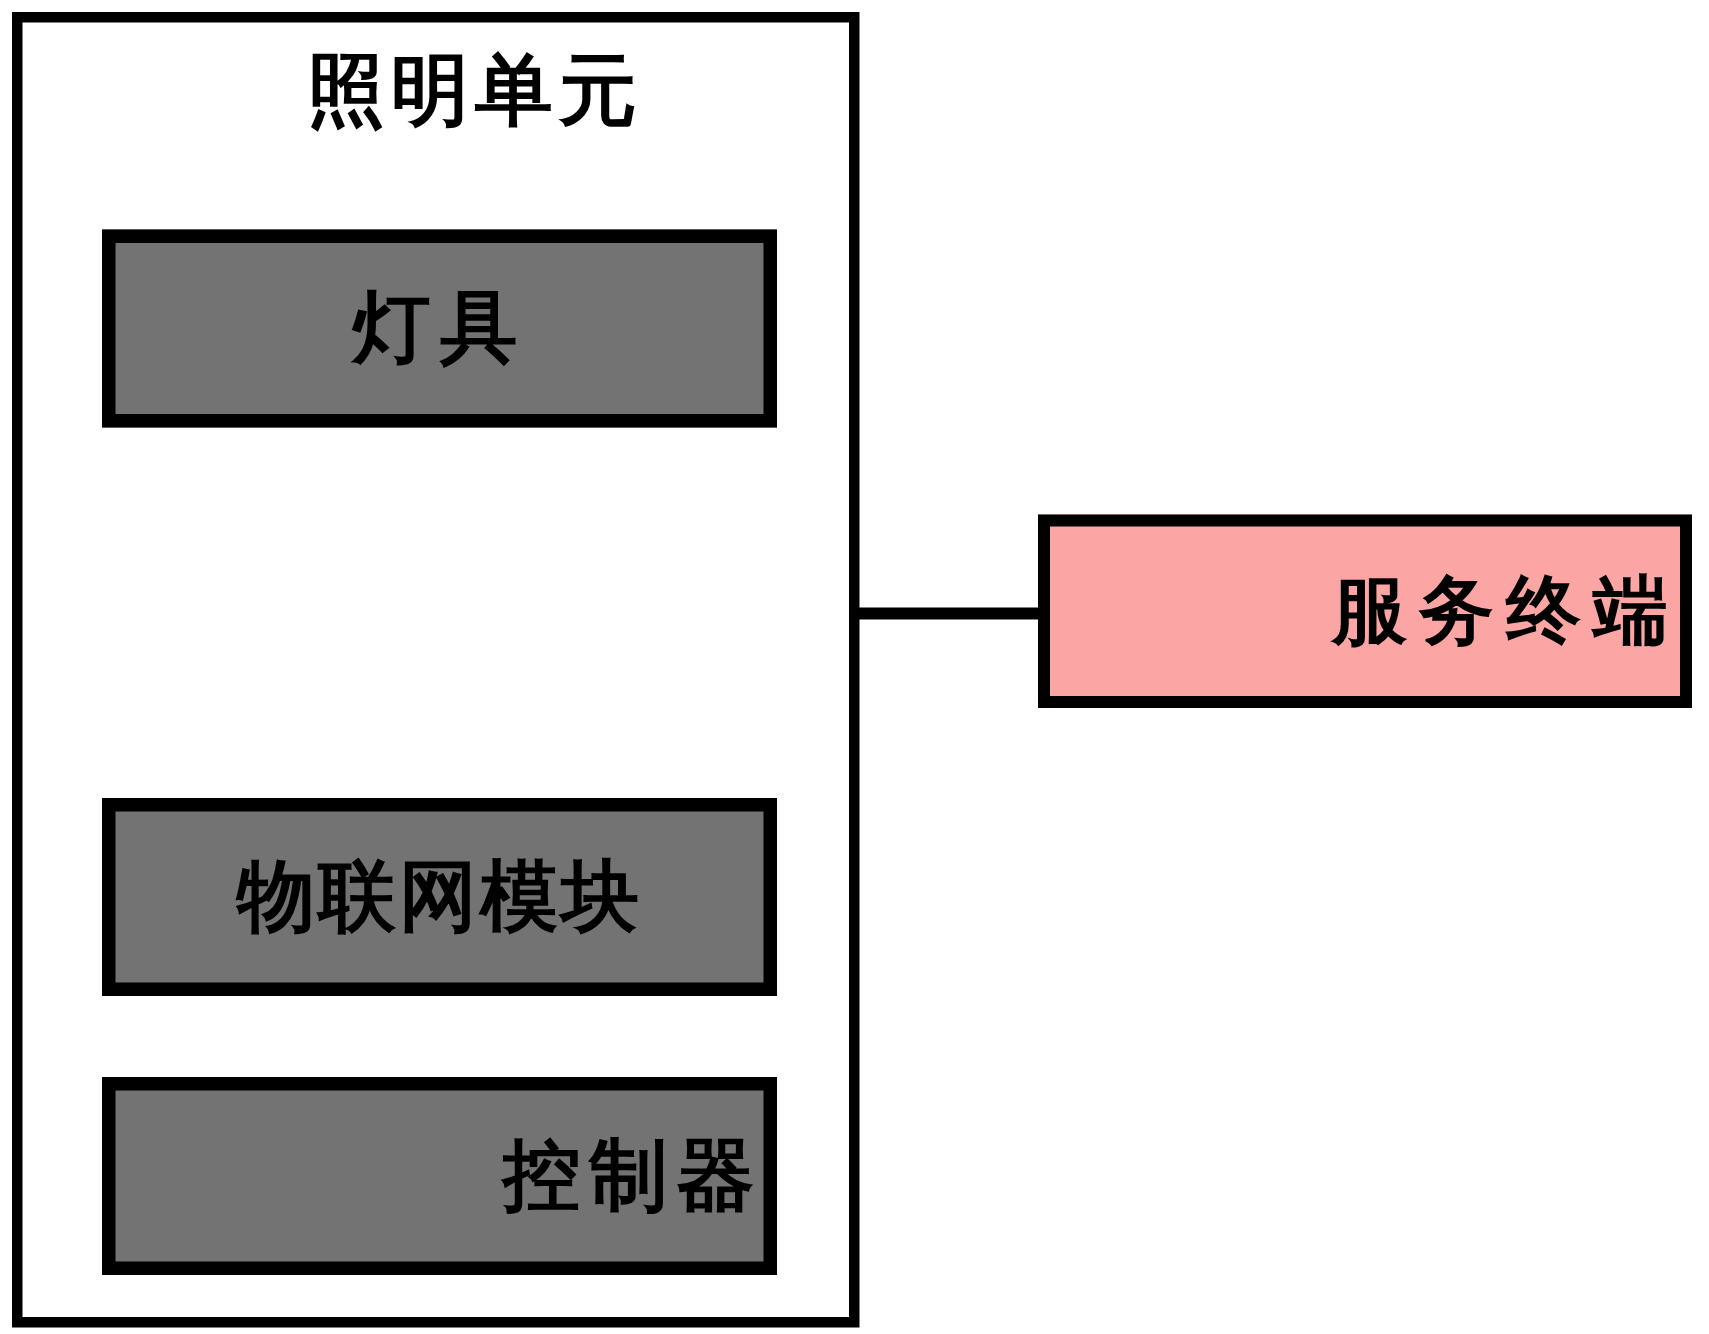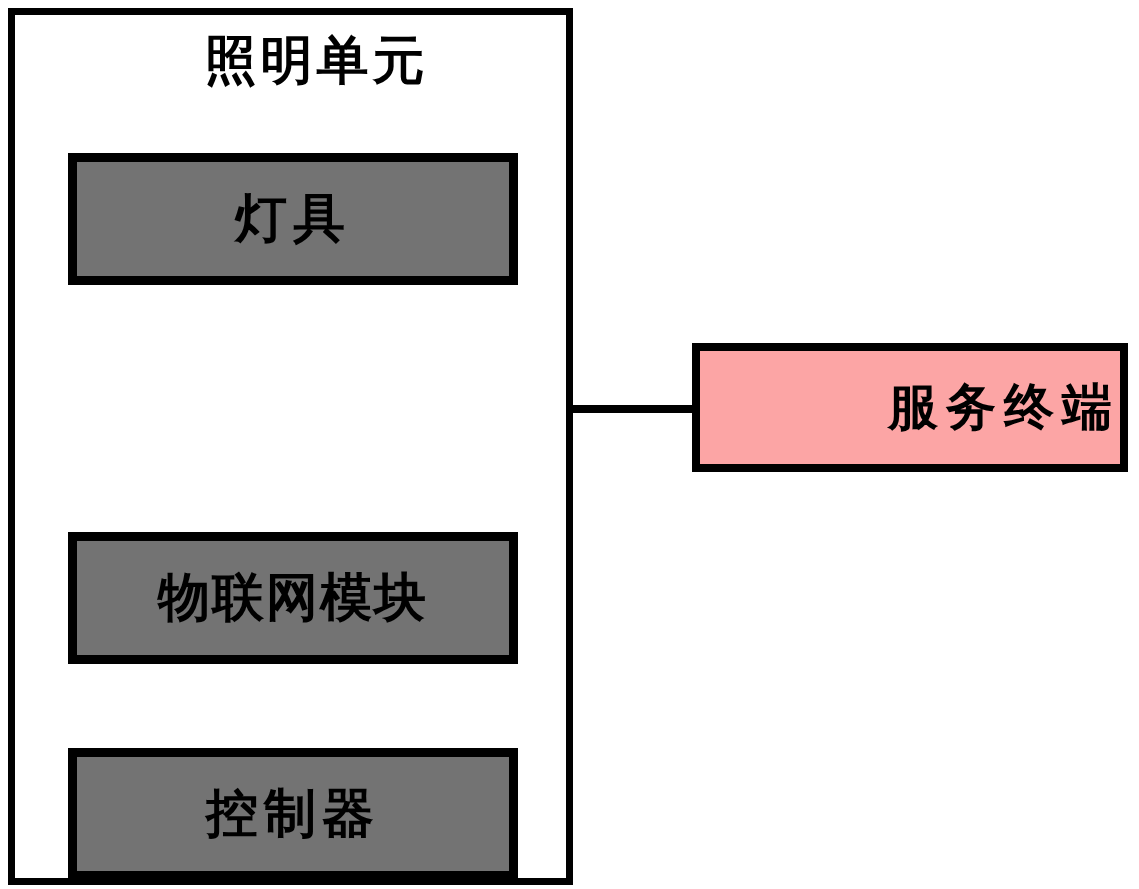--- a/index.html
+++ b/index.html
@@ -51,21 +51,21 @@
     display: flex;
     align-items: center;
     justify-content: center;
     font-size: 52px;
     letter-spacing: 6px;
     white-space: nowrap;
   }
   .block-1 { top: 153px; }
   .block-2 { top: 343px; }
   .block-3 { top: 532px; letter-spacing: 2px; }
-  .block-4 { top: 748px; }
+  .block-4 { top: 718px; justify-content: flex-end; }
   .connector {
     position: absolute;
     left: 567px;
     top: 405px;
     width: 128px;
     height: 8px;
     background: #000000;
   }
   .external-box {
     position: absolute;

